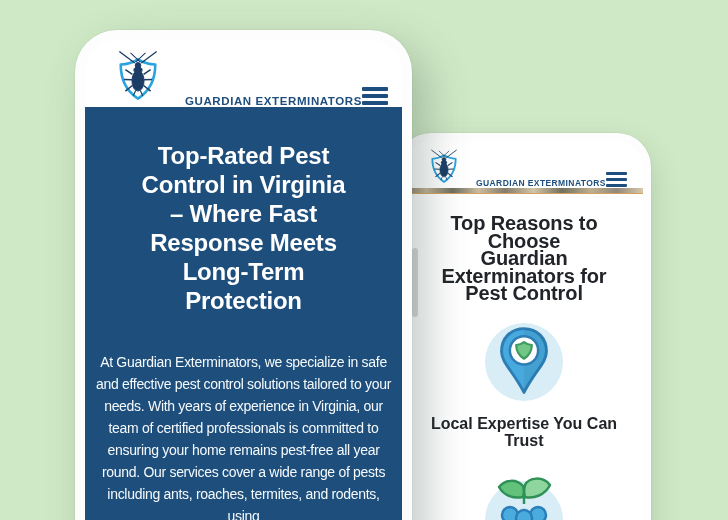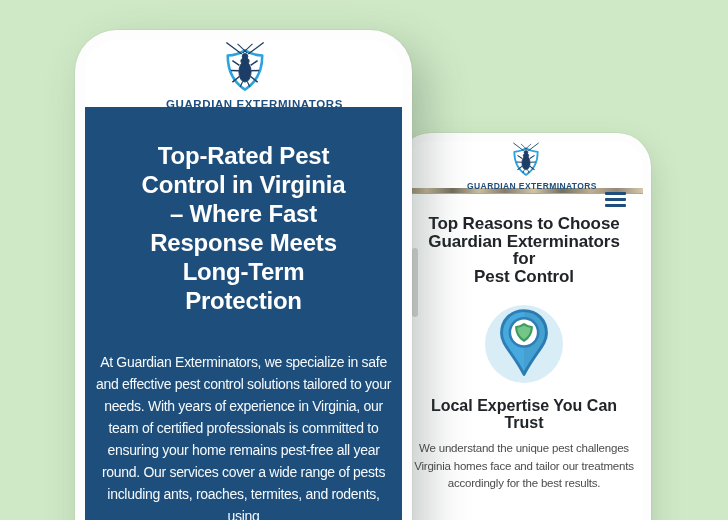--- a/index.html
+++ b/index.html
@@ -16,21 +16,21 @@
   .phone-front{left:75px;top:30px;width:337px;height:620px;
                padding:10px 10px 0 10px;border-radius:42px 42px 0 0;
                box-shadow:14px 18px 44px rgba(55,75,65,.30), 0 0 0 1px rgba(0,0,0,.03);
                z-index:2;}
   .screen{position:relative;width:100%;height:100%;background:#ffffff;
           overflow:hidden;box-sizing:border-box;}
   .phone-back  .screen{border-radius:27px 27px 0 0;}
   .phone-front .screen{border-radius:32px 32px 0 0;}
 
   
-  .hdr{display:flex;align-items:center;background:#fff;flex-direction:column;}
+  .hdr{display:flex;align-items:flex-end;background:#fff;}
   .phone-front .hdr{height:67px;padding:0 22px 0 25px;}
   .phone-back  .hdr{height:47px;padding:0 17px 0 20px;}
   .brand-txt{font-weight:bold;color:var(--brand-navy,#1d4e7e);white-space:nowrap;}
   .phone-front .brand-txt{font-size:11.5px;letter-spacing:.6px;margin-left:19px;}
   .phone-back  .brand-txt{font-size:8.5px;letter-spacing:.4px;margin-left:13px;}
   .burger{margin-left:auto;display:flex;flex-direction:column;cursor:pointer;}
   .burger span{background:var(--brand-navy,#1d4e7e);border-radius:1px;}
   .phone-front .burger span{width:26px;height:4px;margin:1.6px 0;}
   .phone-back  .burger span{width:21px;height:3px;margin:1.4px 0;}
   .logo-svg{flex:0 0 auto;}
@@ -43,21 +43,21 @@
   .hero p{margin:36px auto 0 auto;font-size:14px;line-height:22px;
           letter-spacing:-.3px;max-width:302px;color:#f6fafc;}
   .jl{white-space:pre-line;}
 
   
   .photo-strip{height:5px;border-bottom:1px solid var(--strip-tan,#d2a05f);
      background:linear-gradient(90deg,#8a7c68 0%,#c2b294 9%,#6f6e60 20%,
         #cbbc9e 31%,#857c6d 42%,#d3c4a6 54%,#72705f 66%,#c0ae8e 78%,
         #93897a 89%,#d8c9a9 100%);}
   .reasons{text-align:center;}
-  .reasons h2{margin:21px auto 0 auto;font-size:17px;line-height:17.5px;
+  .reasons h2{margin:21px auto 0 auto;font-size:20px;line-height:17.5px;
               font-weight:bold;color:#212529;max-width:214px;letter-spacing:-.1px;}
   .icon-circle{position:relative;width:78px;height:78px;border-radius:50%;
                background:var(--pale-blue,#d9edf7);margin:20px auto 0 auto;}
   .icon-circle svg{position:absolute;left:50%;top:50%;transform:translate(-50%,-50%);}
   .reasons h3{margin:14px auto 0 auto;font-size:16px;line-height:17px;
               font-weight:bold;color:#212529;max-width:200px;}
   .reasons p{margin:9px auto 0 auto;font-size:11.5px;line-height:17.5px;
              color:#4c4c4c;letter-spacing:-.2px;max-width:226px;}
   .eco-wrap{position:relative;width:78px;height:95px;margin:24px auto 0 auto;}
   .eco-circle{position:absolute;left:0;top:8px;width:78px;height:78px;
@@ -106,21 +106,20 @@
           <svg width="58" height="76" viewBox="0 0 80 100">
             <path d="M40 4 C58.5 4 71 17.5 71 35 C71 51.5 56 61 40 92 C24 61 9 51.5 9 35 C9 17.5 21.5 4 40 4 Z" fill="#47a9dd" stroke="#2d7eb5" stroke-width="4" stroke-linejoin="round"></path>
             <path d="M40 4 C58.5 4 71 17.5 71 35 C71 51.5 56 61 40 92 Z" fill="rgba(0,0,0,0.05)"></path>
             <circle cx="40" cy="34" r="19.5" fill="#ffffff" stroke="#2d7eb5" stroke-width="3.5"></circle>
             <path d="M40 22.5 C43.5 25 47.5 26.3 50.8 26.5 C50.8 34.5 48 40.5 40 45.5 C32 40.5 29.2 34.5 29.2 26.5 C32.5 26.3 36.5 25 40 22.5 Z" fill="#72c786" stroke="#3f9a62" stroke-width="3" stroke-linejoin="round"></path>
           </svg>
         </div>
 
         <h3 class="jl">Local Expertise You Can
 Trust</h3>
-        <p>We understand the unique pest challenges Virginia homes face and tailor our treatments accordingly for the best results.</p>
 
         <div class="eco-wrap">
           <div class="eco-circle"></div>
           <svg width="78" height="95" viewBox="0 0 78 95">
             <g stroke="#2b7fb8" stroke-width="2.5" fill="#4aabde">
               <circle cx="25" cy="42" r="8"></circle>
               <circle cx="53" cy="42" r="8"></circle>
               <circle cx="39" cy="45" r="8"></circle>
             </g>
             <g stroke="#2f9155" stroke-width="2.5" stroke-linejoin="round">

